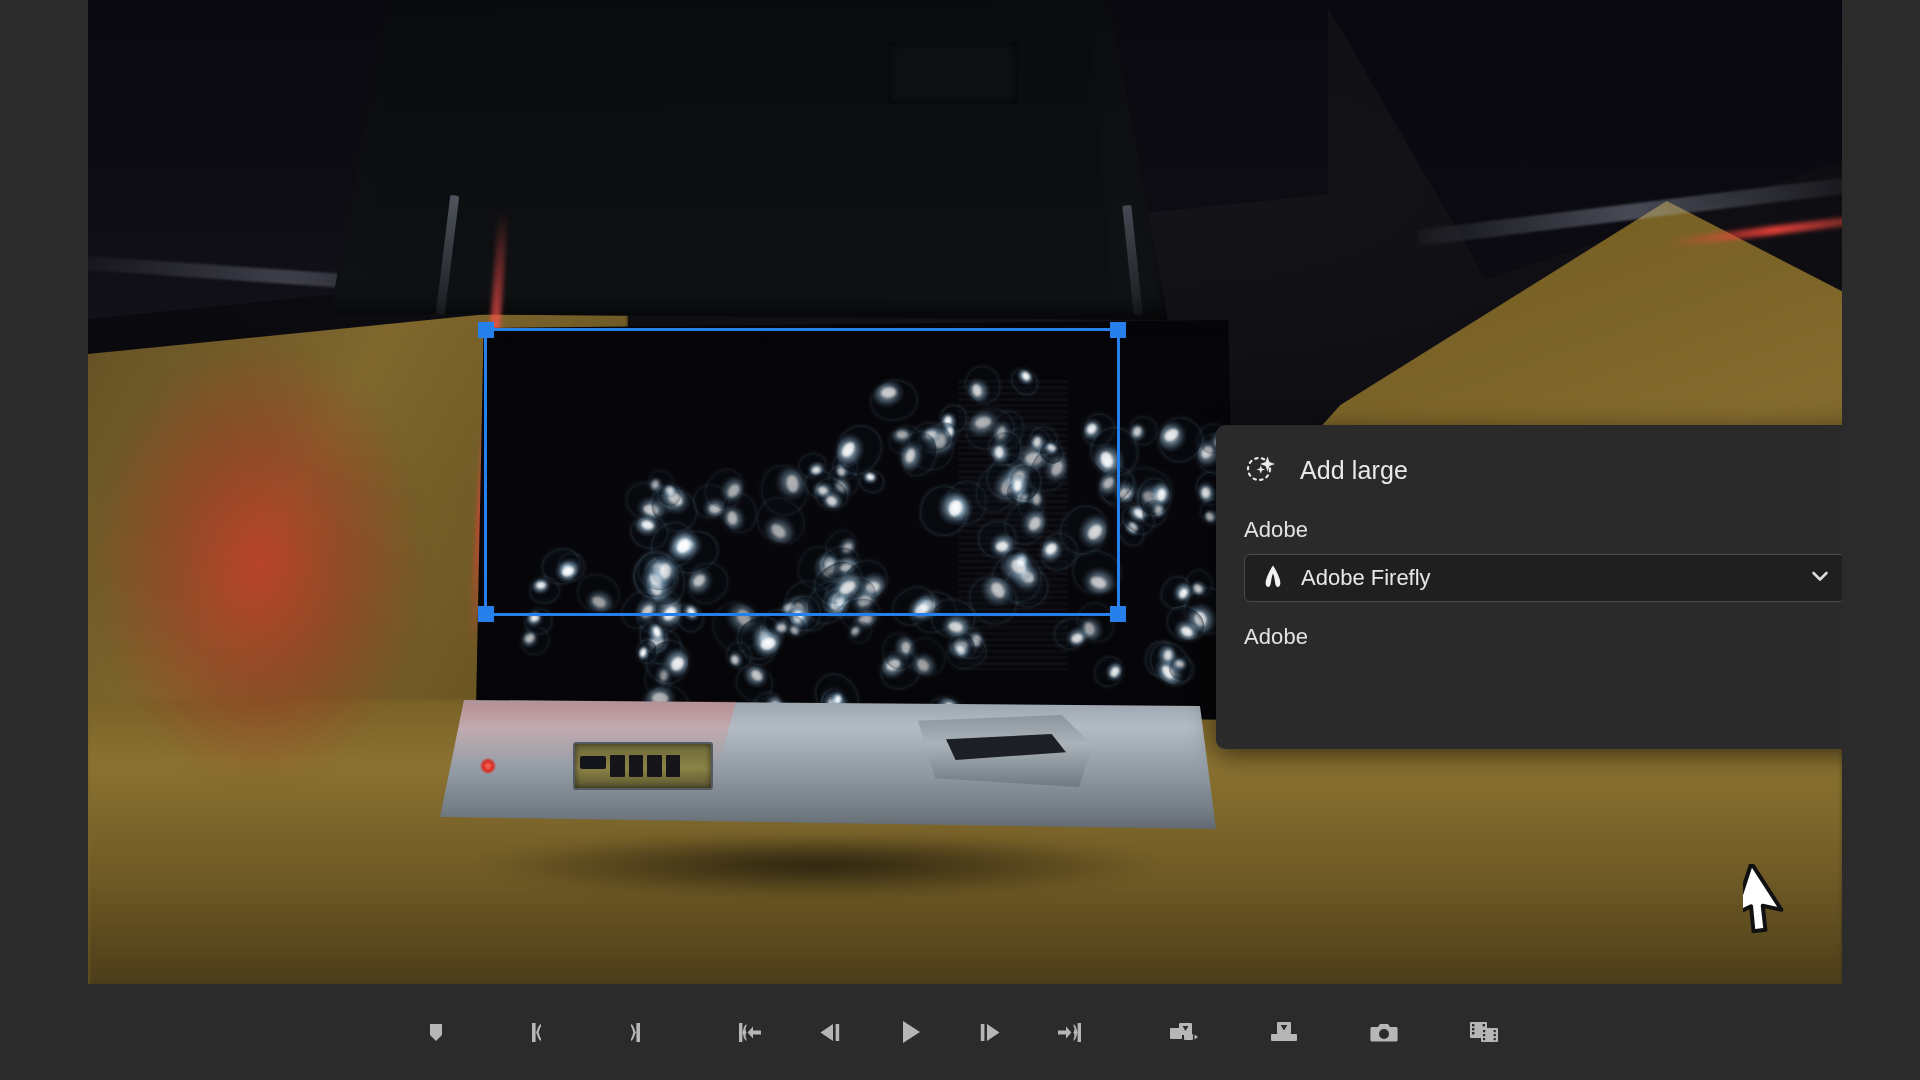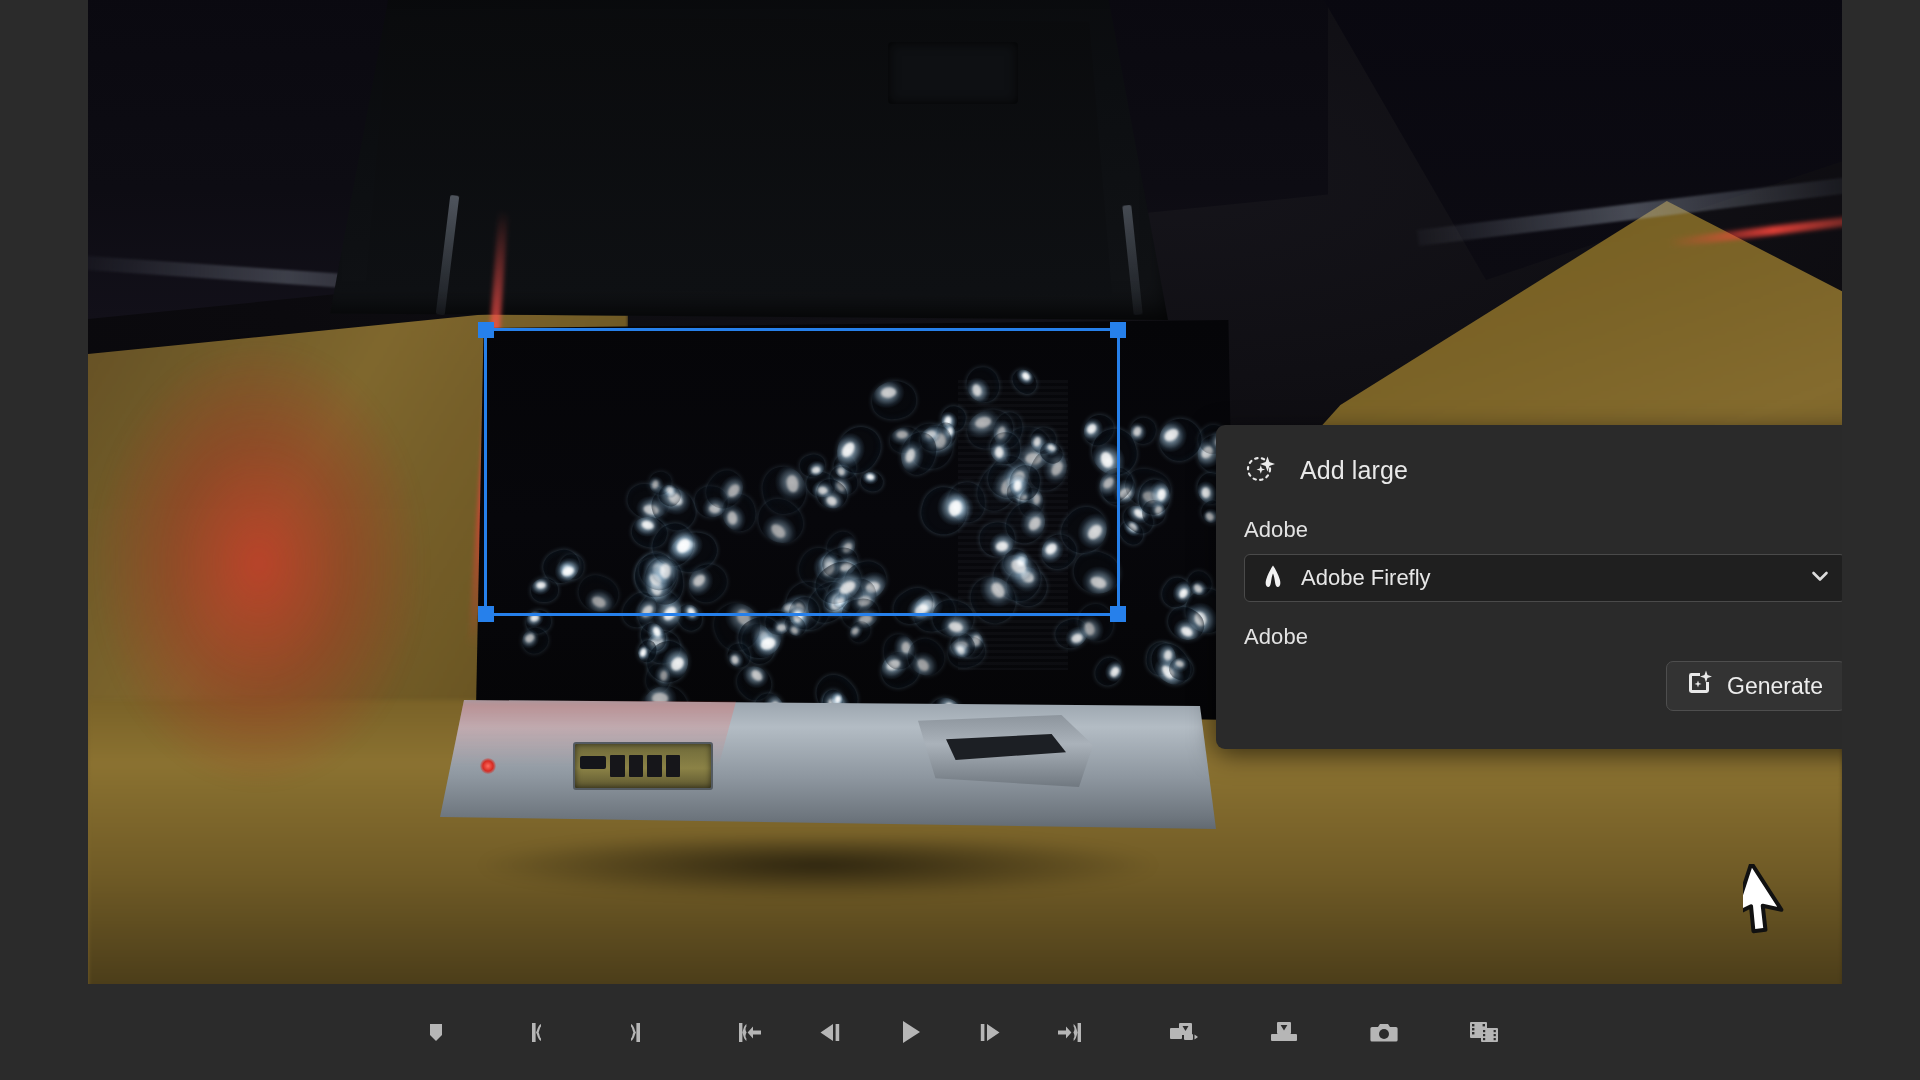--- a/index.html
+++ b/index.html
@@ -480,33 +480,20 @@
         <span class="chev">
           <svg width="22" height="22" viewBox="0 0 22 22">
             <path d="M4.5 8 L11 14.5 L17.5 8" fill="none" stroke="#dcdcdc" stroke-width="2.6" stroke-linecap="round" stroke-linejoin="round"></path>
           </svg>
         </span>
       </div>
 
       <div class="field-label">Adobe</div>
 
 
-      <div class="panel-actions">
-        <button class="btn-generate">
-          <span>
-            <svg width="28" height="28" viewBox="0 0 28 28">
-              <path d="M4 6.4 A2.4 2.4 0 0 1 6.4 4 H15 V7 H7 V21 H21 V13 H24 V21.6
-                       A2.4 2.4 0 0 1 21.6 24 H6.4 A2.4 2.4 0 0 1 4 21.6 Z" fill="#e9e9e9"></path>
-              <path d="M21 1.6 L22.5 6.1 L27 7.6 L22.5 9.1 L21 13.6 L19.5 9.1 L15 7.6 L19.5 6.1 Z" fill="#e9e9e9"></path>
-              <path d="M13 11.4 L13.9 14.0 L16.5 14.9 L13.9 15.8 L13 18.4 L12.1 15.8 L9.5 14.9 L12.1 14.0 Z" fill="#e9e9e9"></path>
-            </svg>
-          </span>
-          <span>Generate</span>
-        </button>
-      </div>
     </div>
 
     <div id="cursor">
       <svg width="64" height="72" viewBox="0 0 64 72">
         <path d="M6 2 L6 56 L19 43 L29 66 L40 61 L30 39 L49 37 Z" fill="#ffffff" stroke="#111111" stroke-width="4" stroke-linejoin="round" transform="rotate(18 16 8)"></path>
       </svg>
     </div>
   </div>
 
   <div id="transport">

